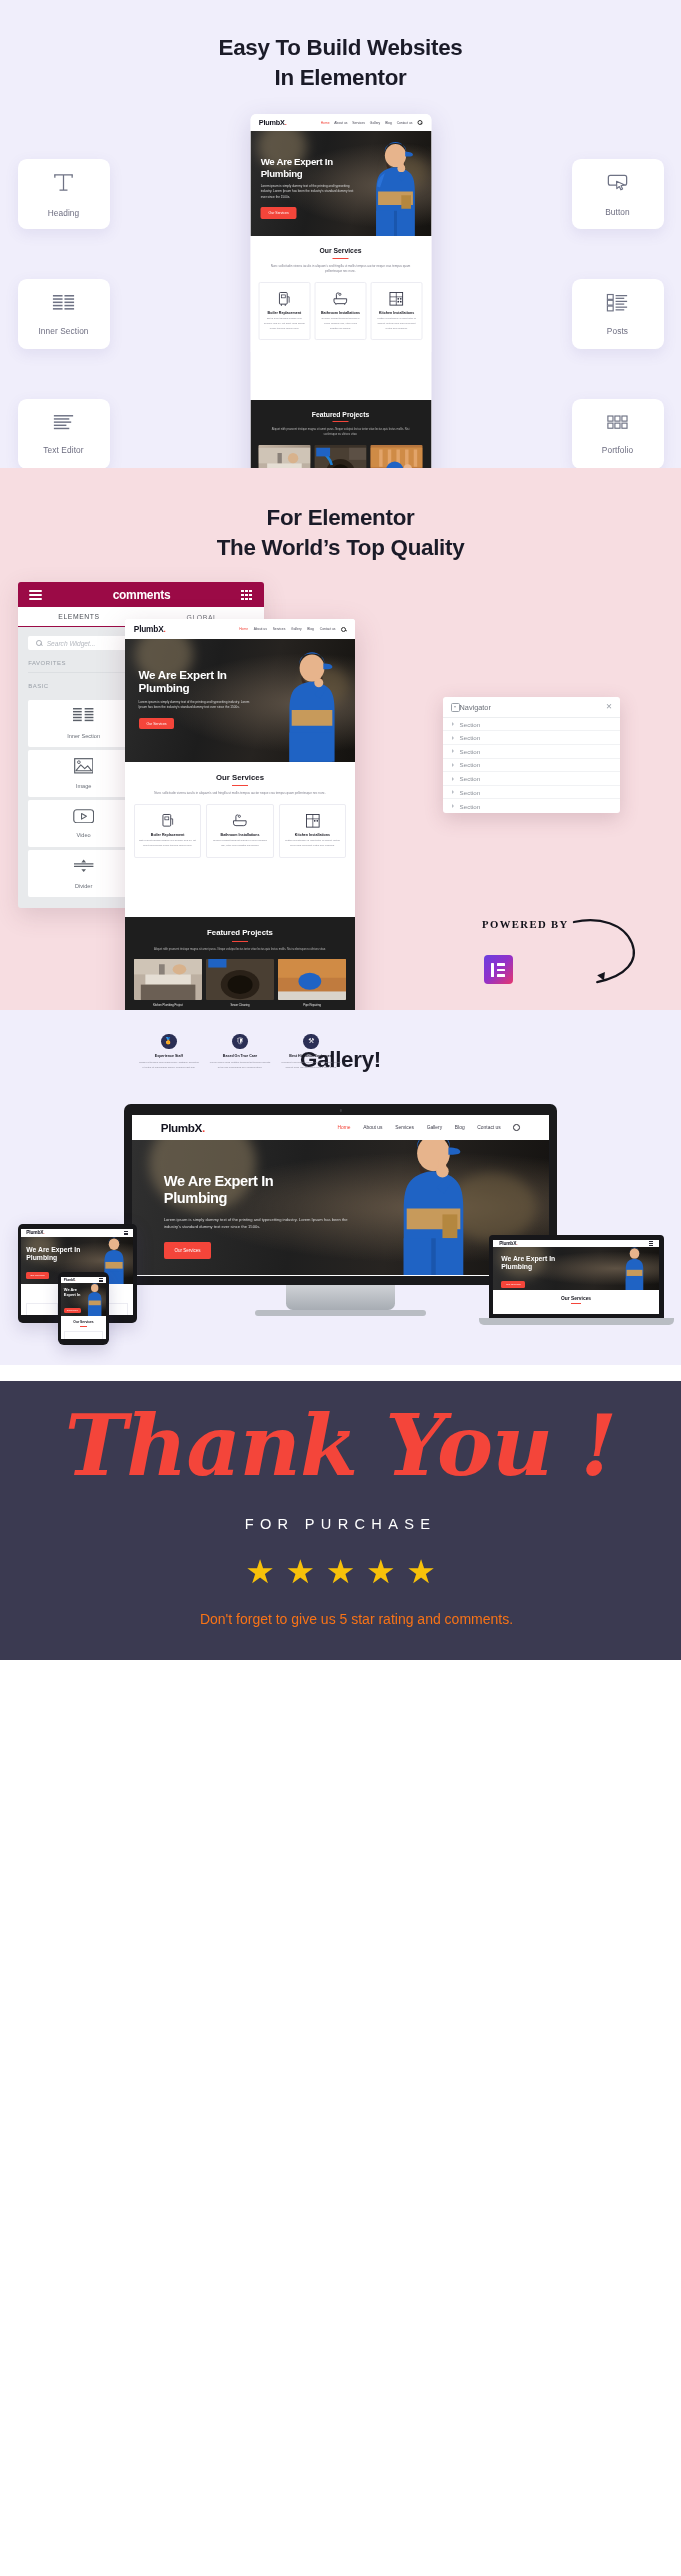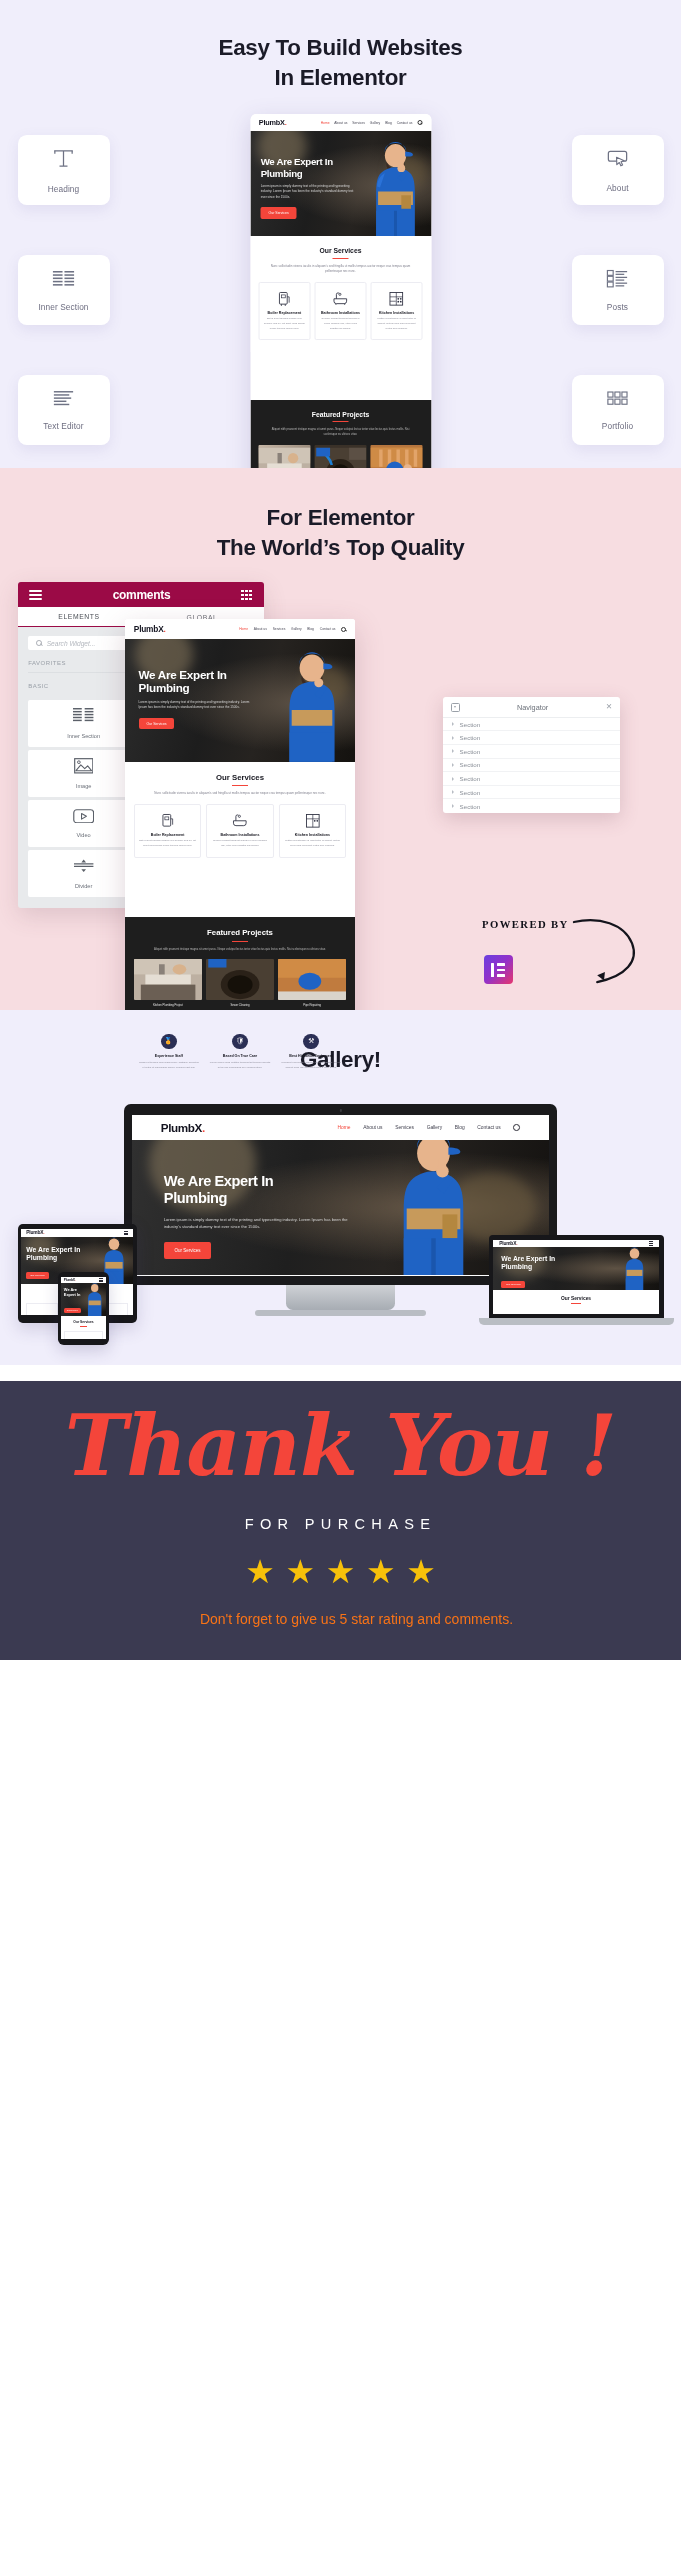--- a/index.html
+++ b/index.html
@@ -43,20 +43,21 @@
     width: 92px;
     height: 70px;
     background: #ffffff;
     border-radius: 8.8px;
     box-shadow: 0 4.9px 13.6px rgba(90,80,160,0.10);
     display: flex;
     flex-direction: column;
     align-items: center;
     justify-content: center;
     gap: 9px;
+    margin-top: 24px;
   }
   .wcard .wlabel {
     font-size: 8.3px;
     color: #6d6d80;
     letter-spacing: 0.1px;
   }
   .wicon { color: #6e7284; display:block; }
 
   .wcard.l1 { left: 17.5px; top: 21.4px; }
   .wcard.l2 { left: 17.5px; top: 141px; }
@@ -175,21 +176,21 @@
   }
 
   .navigator{
     position:absolute; left:443px; top:115px; width:177px;
     background:#fff; border-radius:2.9px; overflow:hidden;
     box-shadow: 0 5.8px 19.5px rgba(110,60,80,0.20);
   }
   .nav-head{display:flex;align-items:center;height:20.4px;padding:0 7.8px;border-bottom:1px solid #eceef0;}
   .nav-dock{width:8.8px;height:8.8px;border:1px solid #9aa0a8;border-radius:1.5px;display:flex;align-items:center;justify-content:center;}
   .nav-dock i{width:0;height:0;border-left:1.9px solid transparent;border-right:1.9px solid transparent;border-top:2.4px solid #9aa0a8;}
-  .nav-title{flex:1;text-align:center;font-size:7.3px;color:#6b7079;}
+  .nav-title{flex:1;text-align:left;font-size:7.3px;color:#6b7079;}
   .nav-x{font-size:7.8px;color:#9aa0a8;line-height:1;}
   .nav-row{display:flex;align-items:center;gap:5.8px;height:13.6px;padding:0 8.8px;border-bottom:1px solid #f1f2f4;}
   .nav-row:last-child{border-bottom:none;}
   .nav-caret{width:0;height:0;border-top:2.1px solid transparent;border-bottom:2.1px solid transparent;border-left:2.9px solid #b7bcc3;}
   .nav-row span{font-size:6.2px;color:#8b9098;}
 
   .powered{ position:absolute; left:482px; top:336px; width:185px; }
   .pwr-label{font-family:"Liberation Serif", serif;font-weight:bold;font-size:10.7px;letter-spacing:1.4px;color:#101018;}
   .pwr-logo{
     width:29px;height:29px;border-radius:3.9px;
@@ -326,21 +327,21 @@
         <span class="wlabel">Text Editor</span>
       </div>
 
       <div class="wcard r1">
         <span class="wicon">
           <svg width="25" height="21.4" viewBox="0 0 26 22" fill="none">
             <rect x="3.5" y="3.5" width="19" height="10" rx="2" stroke="#6e7284" stroke-width="1.3"></rect>
             <path d="M12 9.5l8 3.6-3.3 1.1 1.6 3.4-1.8.8-1.6-3.4-2.6 2.2z" fill="#fff" stroke="#6e7284" stroke-width="1.2" stroke-linejoin="round"></path>
           </svg>
         </span>
-        <span class="wlabel">About</span>
+        <span class="wlabel">Button</span>
       </div>
 
       <div class="wcard r2">
         <span class="wicon">
           <svg width="25" height="21.4" viewBox="0 0 26 22" fill="none">
             <rect x="2.5" y="2.5" width="6" height="5" stroke="#6e7284" stroke-width="1.2"></rect>
             <rect x="2.5" y="8.5" width="6" height="5" stroke="#6e7284" stroke-width="1.2"></rect>
             <rect x="2.5" y="14.5" width="6" height="5" stroke="#6e7284" stroke-width="1.2"></rect>
             <g fill="#6e7284">
               <rect x="11" y="3" width="12" height="1.3"></rect>

